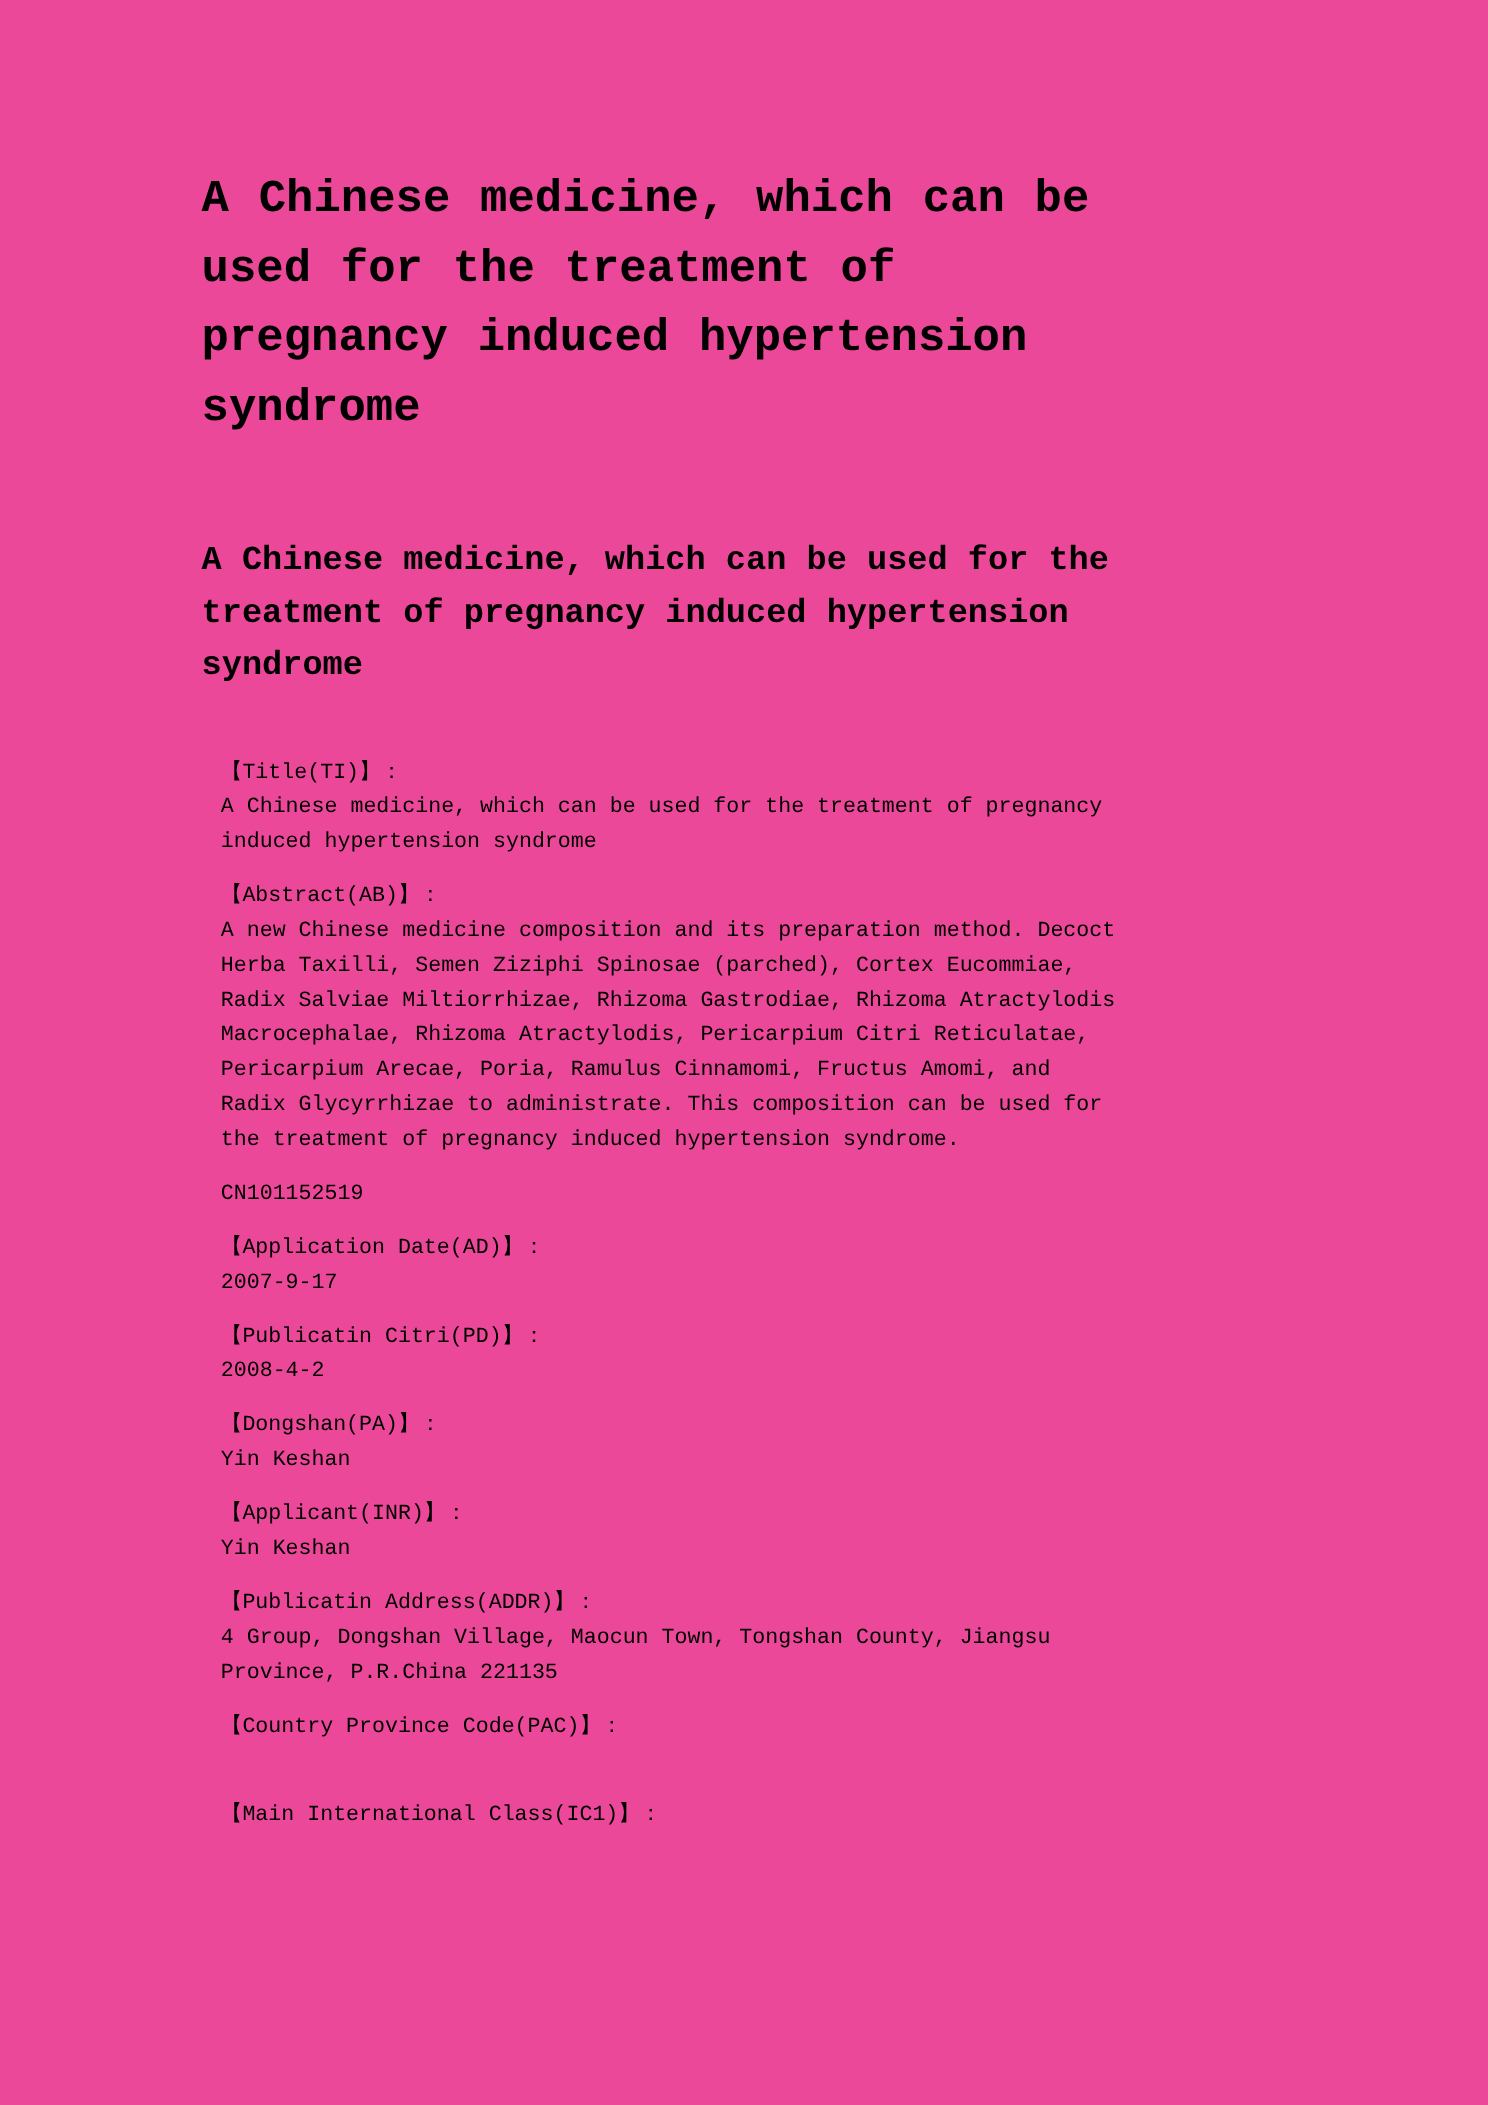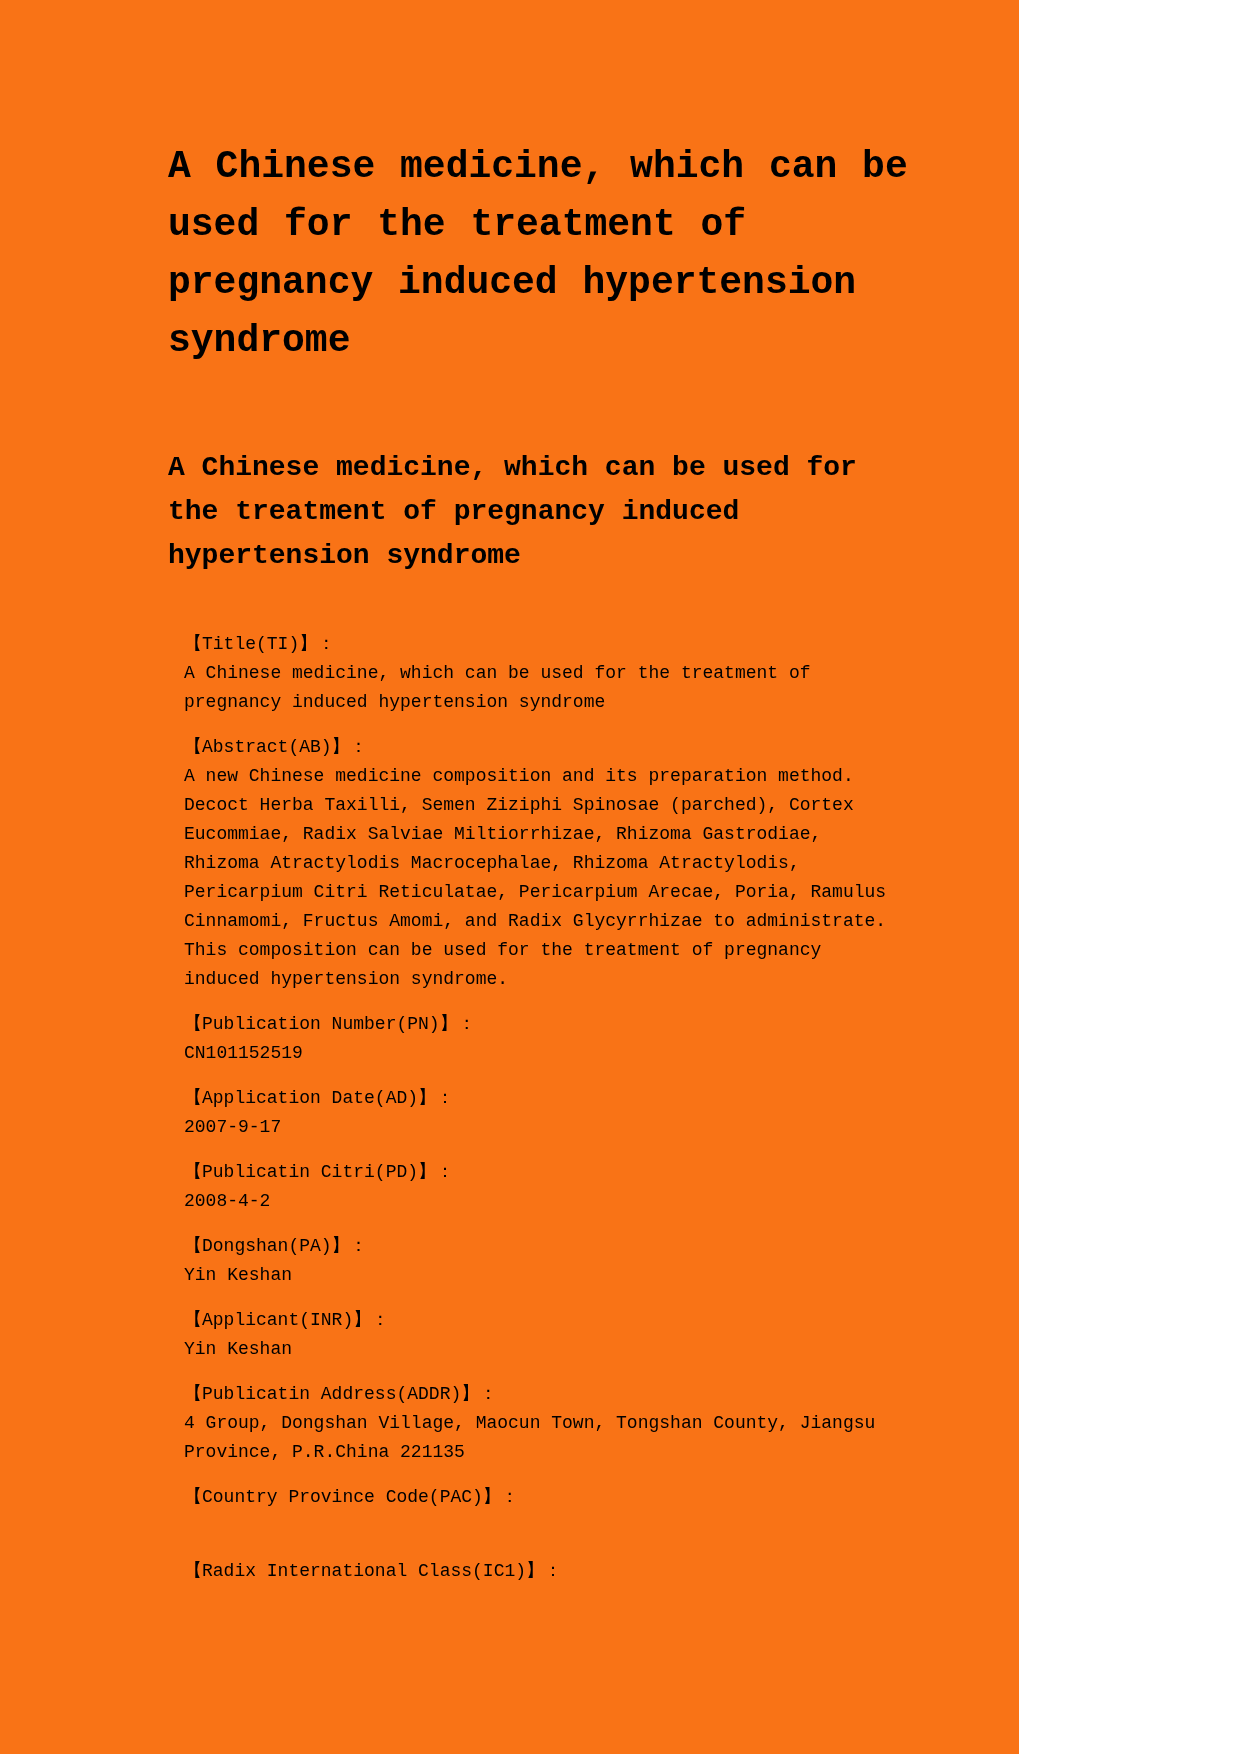--- a/index.html
+++ b/index.html
@@ -8,24 +8,24 @@
     background: #ffffff;
   }
   body {
     width: 1240px;
     min-height: 1754px;
     color: #000000;
     -webkit-font-smoothing: antialiased;
   }
   .page {
     box-sizing: border-box;
-    width: 1019px;
+    width: 1240px;
     min-height: 1754px;
     padding: 138px 96px 60px 168px;
-    background: #f97316;
+    background: #ec4899;
   }
   .doc-title {
     font-family: "Liberation Mono", "DejaVu Sans Mono", monospace;
     font-weight: bold;
     font-size: 38px;
     line-height: 58px;
     max-width: 770px;
     margin: 0;
     color: #000000;
     word-spacing: 2px;
@@ -69,21 +69,20 @@
     <div class="field-label">【Title(TI)】：</div>
     <div class="field-value">A Chinese medicine, which can be used for the treatment of pregnancy induced hypertension syndrome</div>
   </div>
 
   <div class="field">
     <div class="field-label">【Abstract(AB)】：</div>
     <div class="field-value">A new Chinese medicine composition and its preparation method. Decoct Herba Taxilli, Semen Ziziphi Spinosae (parched), Cortex Eucommiae, Radix Salviae Miltiorrhizae, Rhizoma Gastrodiae, Rhizoma Atractylodis Macrocephalae, Rhizoma Atractylodis, Pericarpium Citri Reticulatae, Pericarpium Arecae, Poria, Ramulus Cinnamomi, Fructus Amomi, and Radix Glycyrrhizae to administrate. This composition can be used for the treatment of pregnancy induced hypertension syndrome.</div>
   </div>
 
   <div class="field">
-    <div class="field-label">【Publication Number(PN)】：</div>
     <div class="field-value">CN101152519</div>
   </div>
 
   <div class="field">
     <div class="field-label">【Application Date(AD)】：</div>
     <div class="field-value">2007-9-17</div>
   </div>
 
   <div class="field">
     <div class="field-label">【Publicatin Citri(PD)】：</div>
@@ -104,17 +103,17 @@
     <div class="field-label">【Publicatin Address(ADDR)】：</div>
     <div class="field-value">4 Group, Dongshan Village, Maocun Town, Tongshan County, Jiangsu Province, P.R.China 221135</div>
   </div>
 
   <div class="field">
     <div class="field-label">【Country Province Code(PAC)】：</div>
     <div class="field-value empty"></div>
   </div>
 
   <div class="field">
-    <div class="field-label">【Radix International Class(IC1)】：</div>
+    <div class="field-label">【Main International Class(IC1)】：</div>
     <div class="field-value empty"></div>
   </div>
 </div>
 </div>
 
 </body></html>

